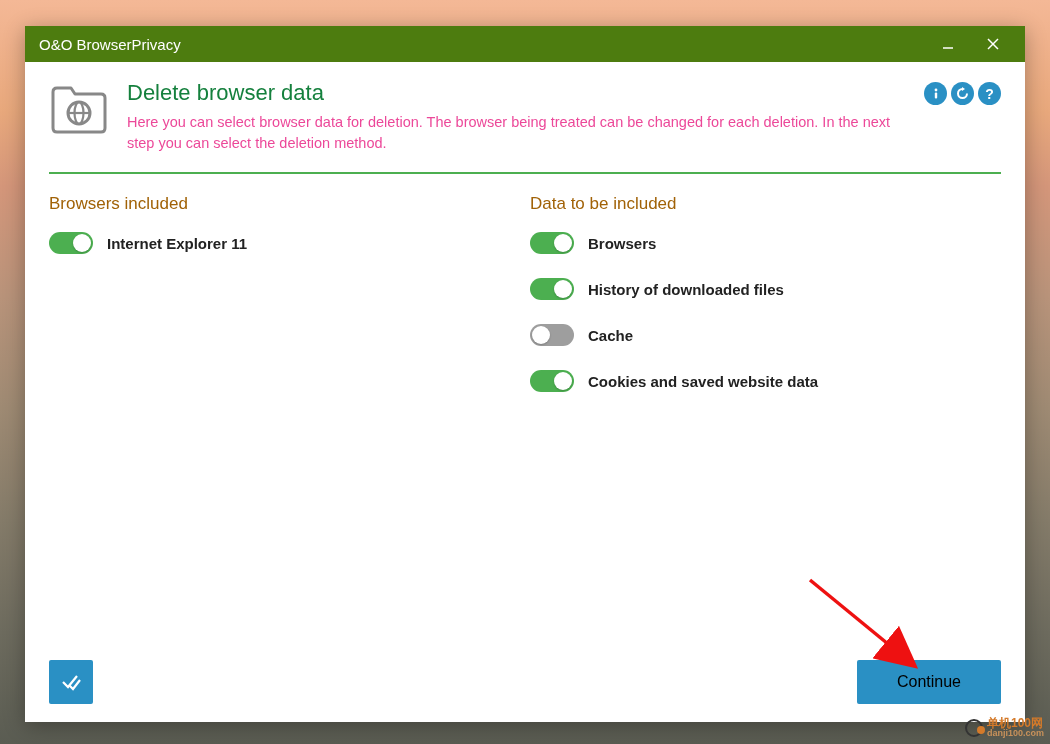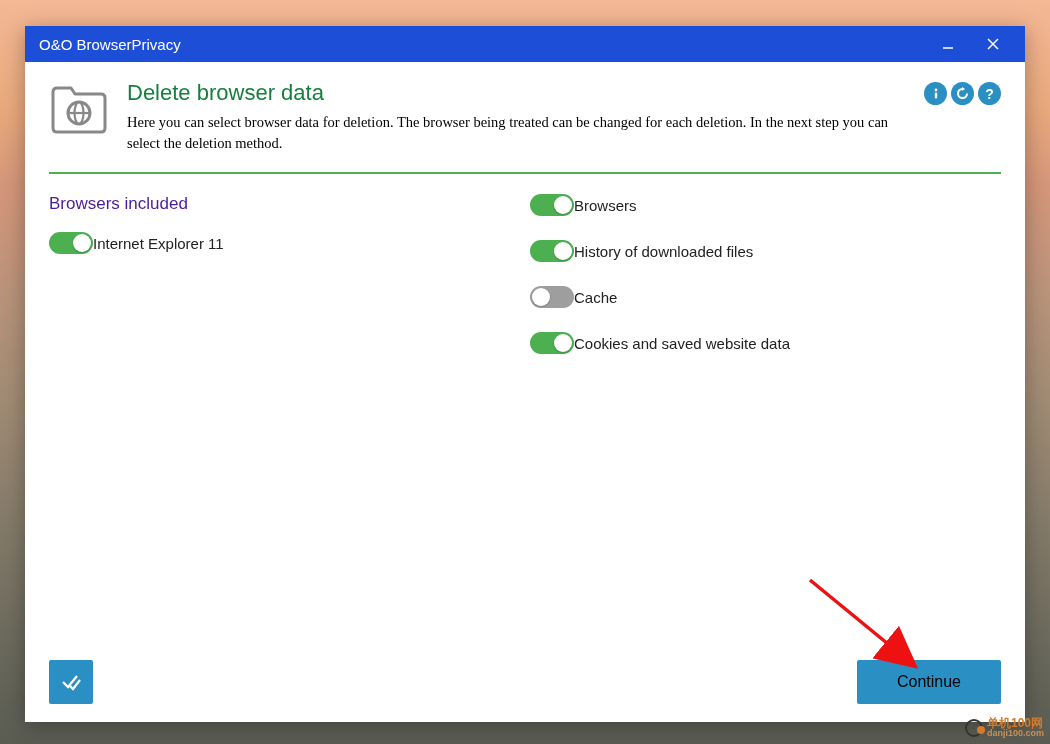--- a/index.html
+++ b/index.html
@@ -17,48 +17,48 @@
     top: 26px;
     width: 1000px;
     height: 696px;
     background: #fff;
     box-shadow: 0 4px 20px rgba(0,0,0,0.3);
     display: flex;
     flex-direction: column;
   }
   .titlebar {
     height: 36px;
-    background: #1d4ed8;
+    background: #4d7c0f;
     display: flex;
     align-items: center;
     padding: 0 10px 0 14px;
     color: #fff;
   }
   .titlebar-title { font-size: 15px; font-weight: 400; flex: 1; }
   .titlebar-btn {
     width: 45px; height: 36px; display:flex; align-items:center; justify-content:center;
     color:#fff; font-size:14px; cursor:pointer;
   }
   .content { flex:1; padding: 18px 24px 18px 24px; display:flex; flex-direction:column; }
   .header-row { display:flex; align-items:flex-start; gap:18px; }
   .browser-icon-box { width:60px; height:56px; flex-shrink:0; }
   .header-text { flex:1; }
   .header-title { font-size:22px; font-weight:400; color:#15803d; margin-bottom:6px; }
-  .header-desc { font-size:14.5px; color:#000000; line-height:1.45; max-width:800px;font-family:Liberation Serif, serif;}
+  .header-desc { font-size:14.5px; color:#ec4899; line-height:1.45; max-width:800px;}
   .header-icons { display:flex; gap:4px; flex-shrink:0; margin-top:2px; }
   .round-icon {
     width:23px; height:23px; border-radius:50%; background:#2a90c4;
     display:flex; align-items:center; justify-content:center; color:#fff;
     font-weight:bold; font-size:14px; cursor:pointer;
   }
   .divider { height:2px; background:#4caf50; margin:18px 0 20px 0; }
   .columns { display:flex; gap:10px; }
   .column { flex:1; }
-  .col-title { font-size:17px; color:#4c1d95; margin-bottom:18px; }
-  .toggle-row { display:flex; align-items:center; margin-bottom:24px; }
+  .col-title { font-size:17px; color:#a16207; margin-bottom:18px; }
+  .toggle-row { display:flex; align-items:center; gap:14px; margin-bottom:24px;font-weight:bold; }
   .toggle {
     width:44px; height:22px; border-radius:11px; position:relative; cursor:pointer; flex-shrink:0;
   }
   .toggle.on { background:#4caf50; }
   .toggle.off { background:#9e9e9e; }
   .toggle-knob {
     position:absolute; width:18px; height:18px; border-radius:50%; background:#fff; top:2px;
     box-shadow:0 1px 2px rgba(0,0,0,0.2);
   }
   .toggle.on .toggle-knob { right:2px; }
@@ -148,20 +148,21 @@
         <div id="browsers-list">
             <div class="toggle-row">
               <div class="toggle on">
                 <div class="toggle-knob"></div>
               </div>
               <div class="toggle-label">Internet Explorer 11</div>
             </div>
           </div>
       </div>
       <div class="column">
+        <div class="col-title">Data to be included</div>
         <div id="data-list">
             <div class="toggle-row">
               <div class="toggle on">
                 <div class="toggle-knob"></div>
               </div>
               <div class="toggle-label">Browsers</div>
             </div>
             <div class="toggle-row">
               <div class="toggle on">
                 <div class="toggle-knob"></div>

